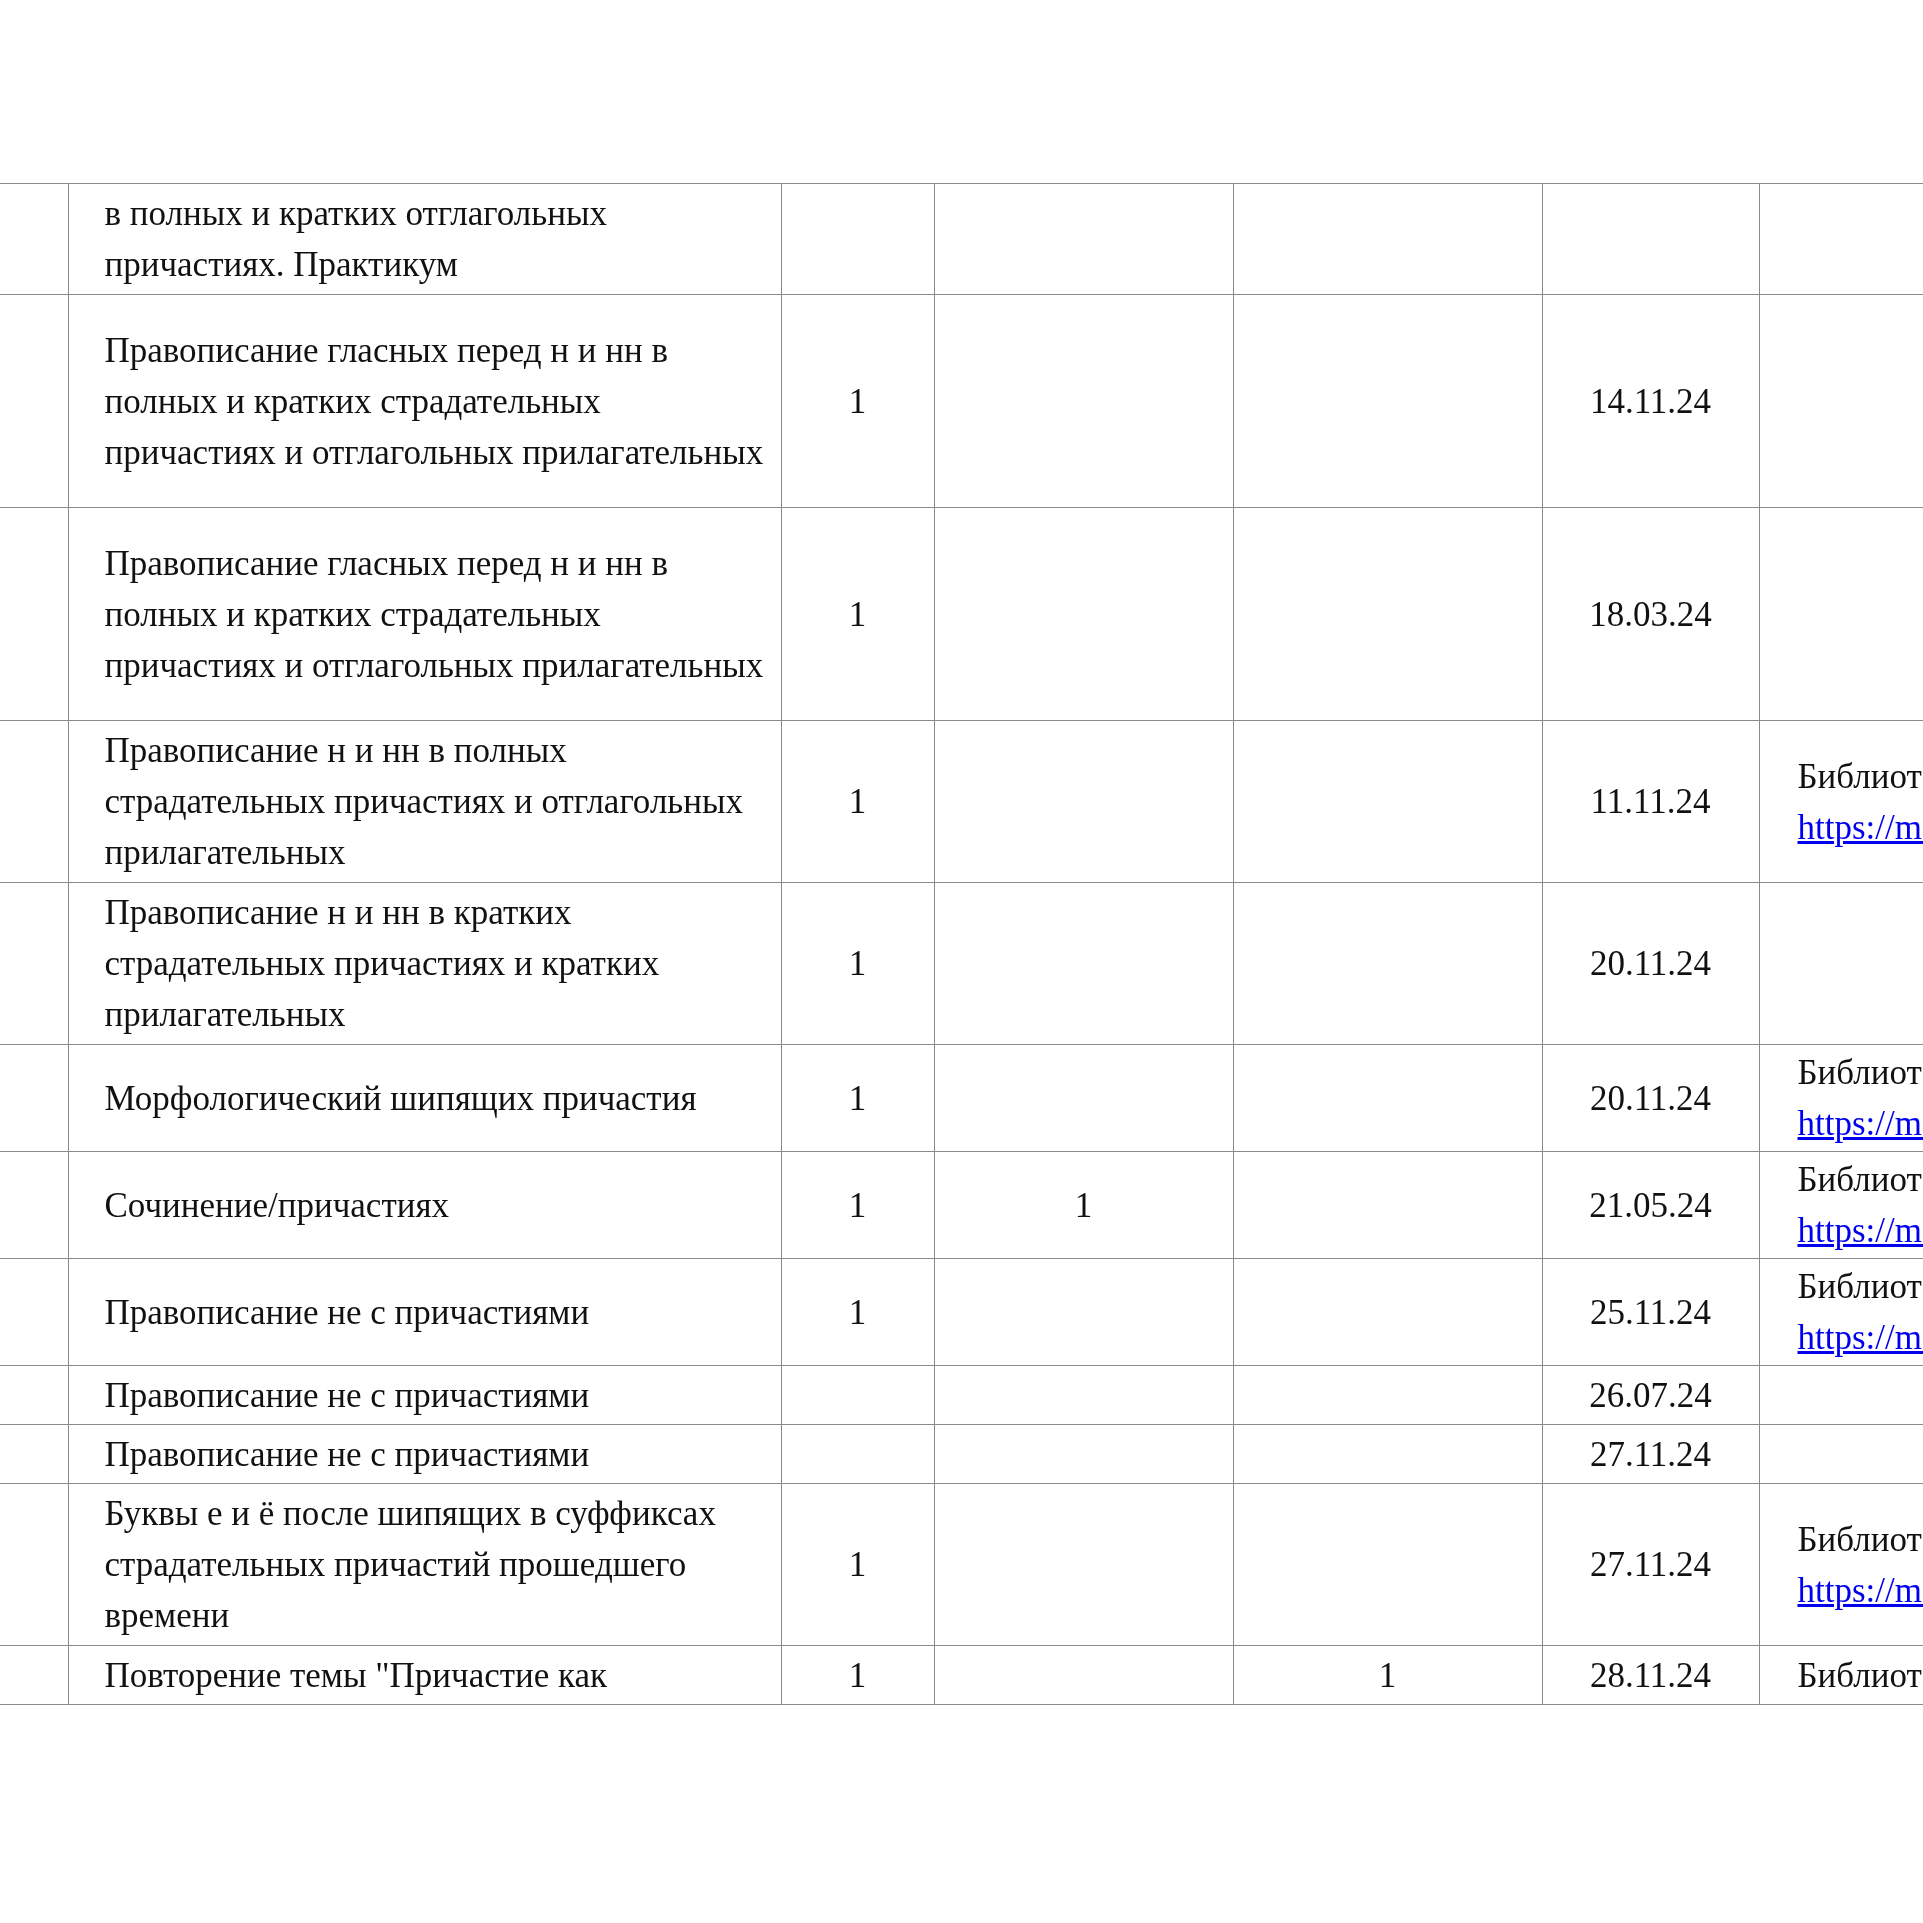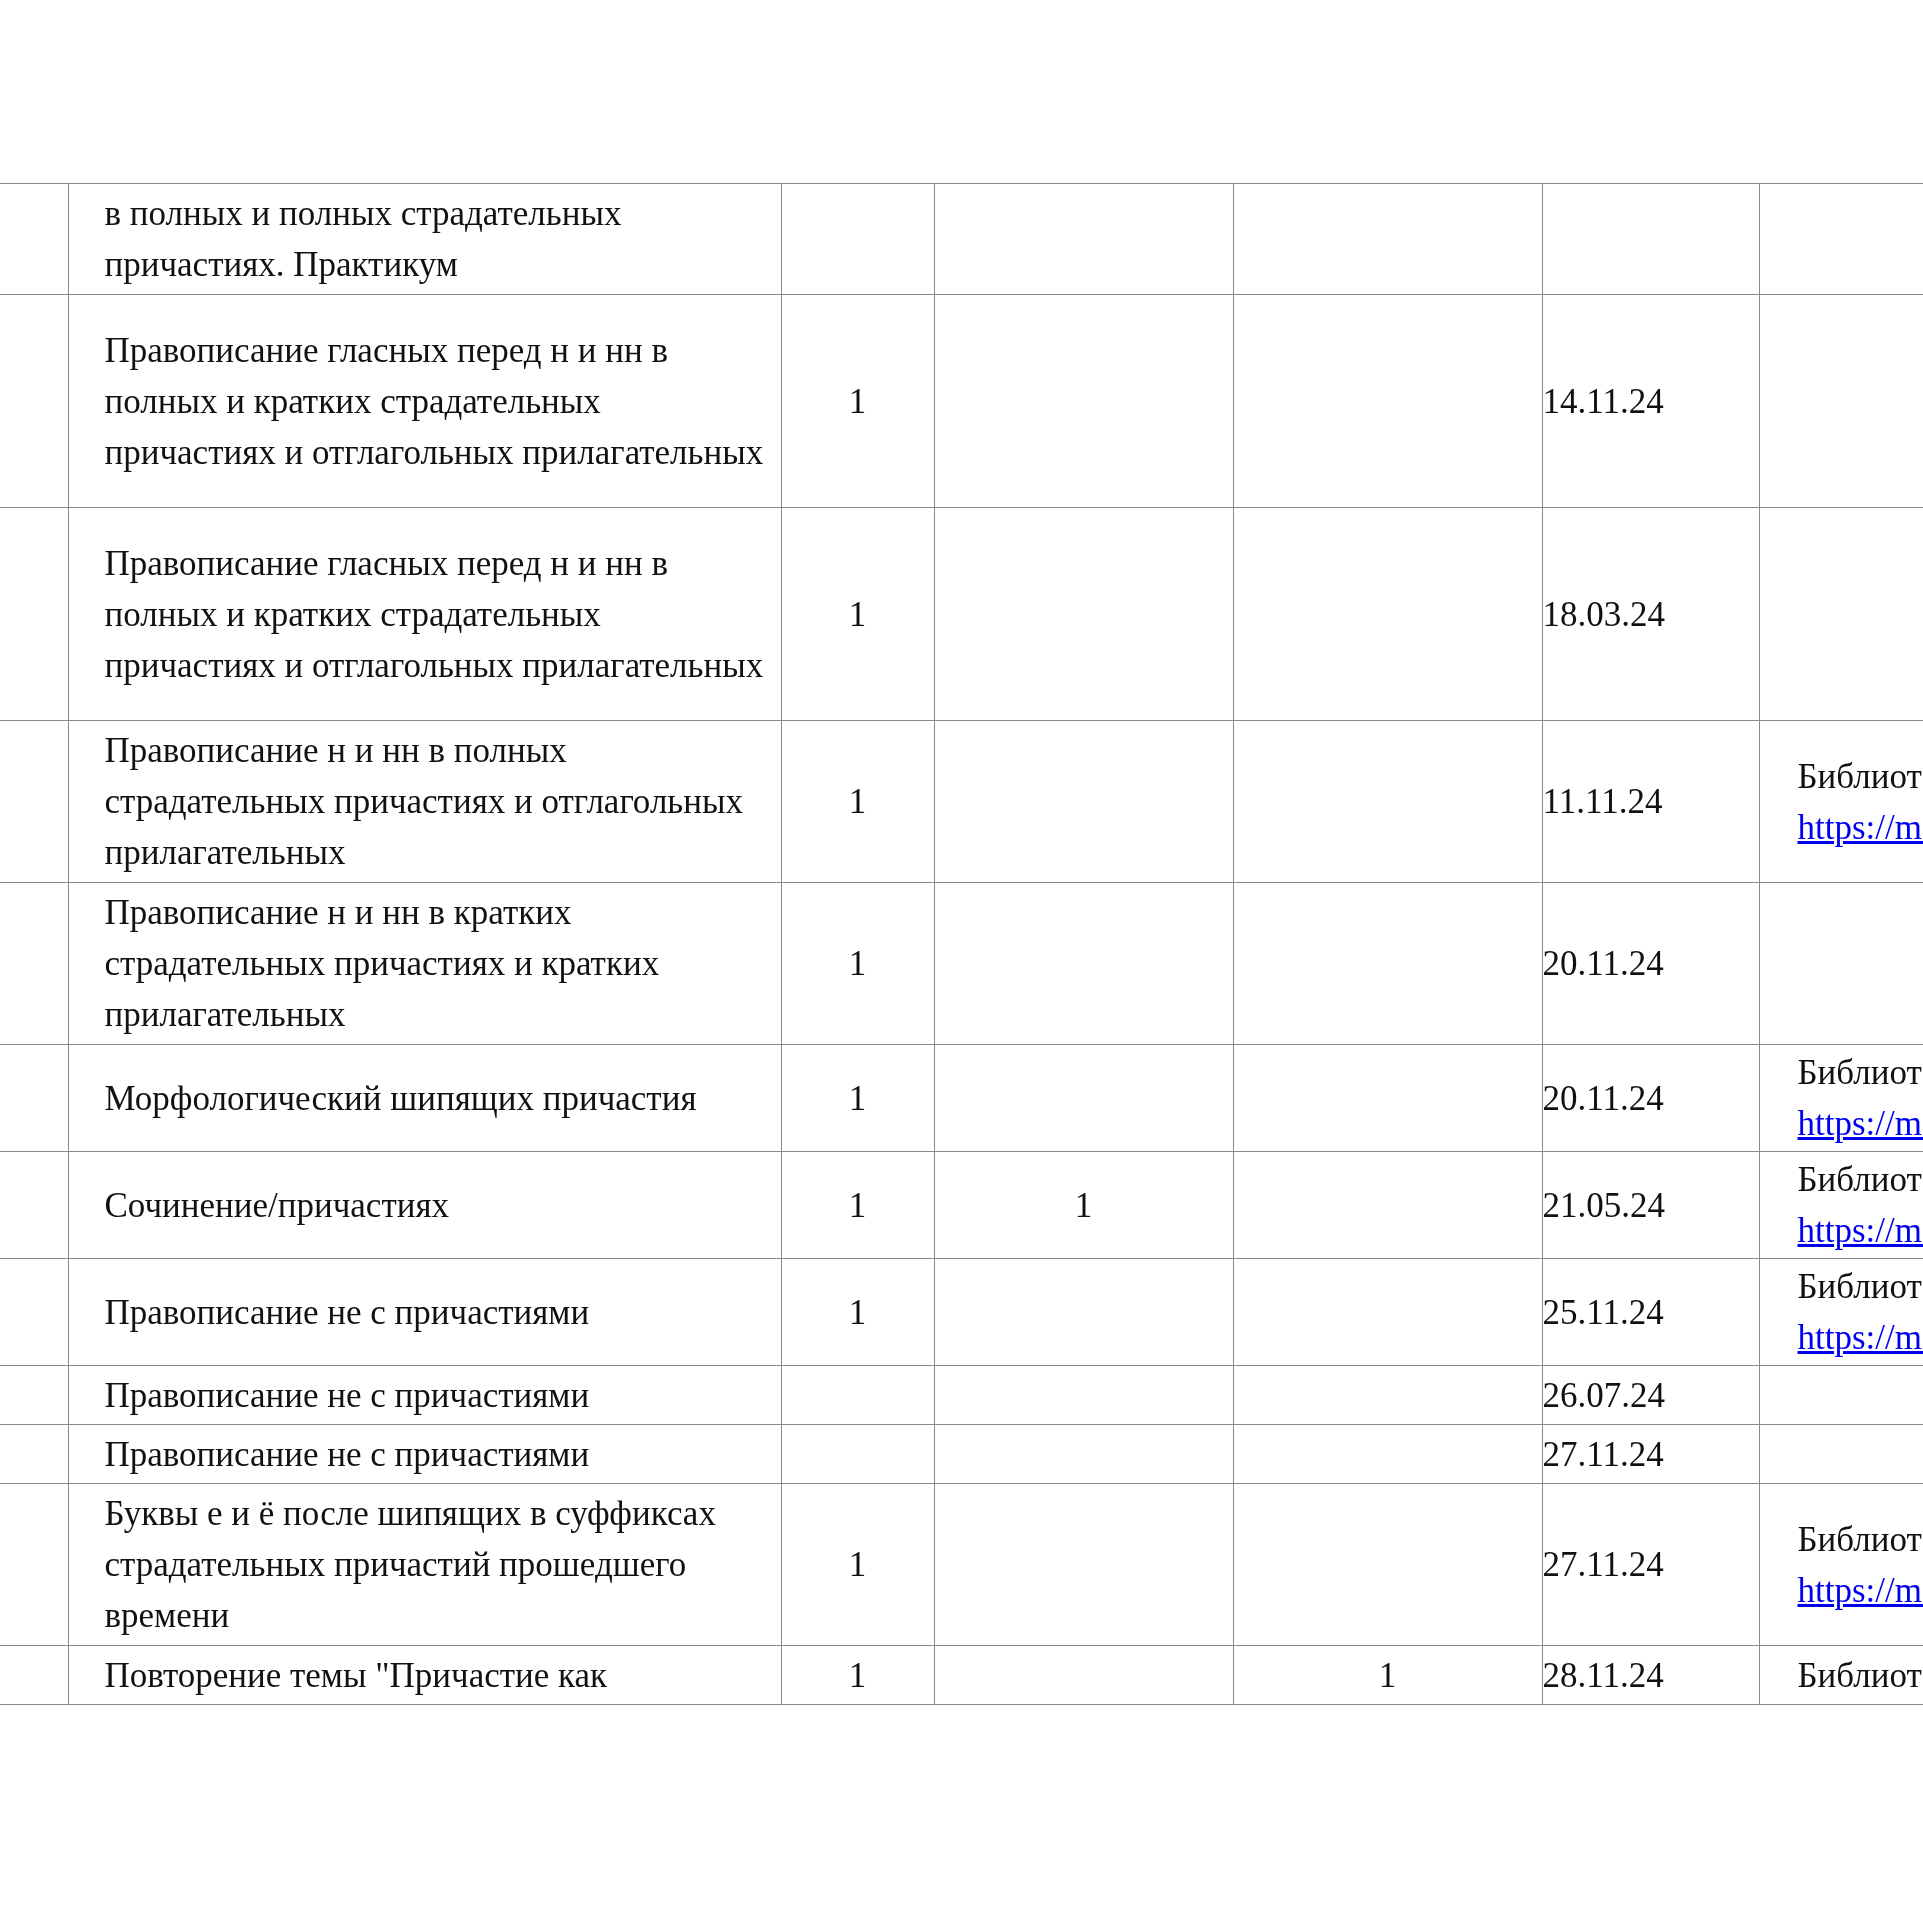--- a/index.html
+++ b/index.html
@@ -7,33 +7,33 @@
          font-family: "Liberation Serif", "DejaVu Serif", serif; color: #111; }
   table.plan { position: absolute; top: 183px; left: -1.5px; border-collapse: collapse;
                table-layout: fixed; width: 1969px; }
   table.plan td { border: 1.5px solid #8a8a8a; font-size: 35px; line-height: 51px;
                   vertical-align: middle; padding: 0; }
   td.c-num { width: 68px; }
   td.c-topic { width: 664px; padding-left: 36px !important; padding-right: 12px !important; text-align: left; }
   td.c-hours { width: 152px; text-align: center; }
   td.c-control { width: 298px; text-align: center; }
   td.c-practice { width: 308px; text-align: center; }
-  td.c-date { width: 216px; }
+  td.c-date { width: 216px; text-align: center; }
   td.c-res { width: 225px; padding-left: 38px !important; text-align: left; white-space: nowrap; overflow: hidden; }
   .res-line { display: block; line-height: 51px; }
   .res-link { color: #0000ee; text-decoration: underline; }
 </style>
 </head>
 <body>
 
 <table class="plan">
   <tbody id="plan-body">
       <tr style="height: 111px;">
     <td class="c-num"></td>
-    <td class="c-topic">в полных и полных страдательных причастиях. Практикум</td>
+    <td class="c-topic">в полных и кратких отглагольных причастиях. Практикум</td>
     <td class="c-hours"></td>
     <td class="c-control"></td>
     <td class="c-practice"></td>
     <td class="c-date"></td>
     <td class="c-res">
       
       
     </td>
   </tr>
       <tr style="height: 213px;">

